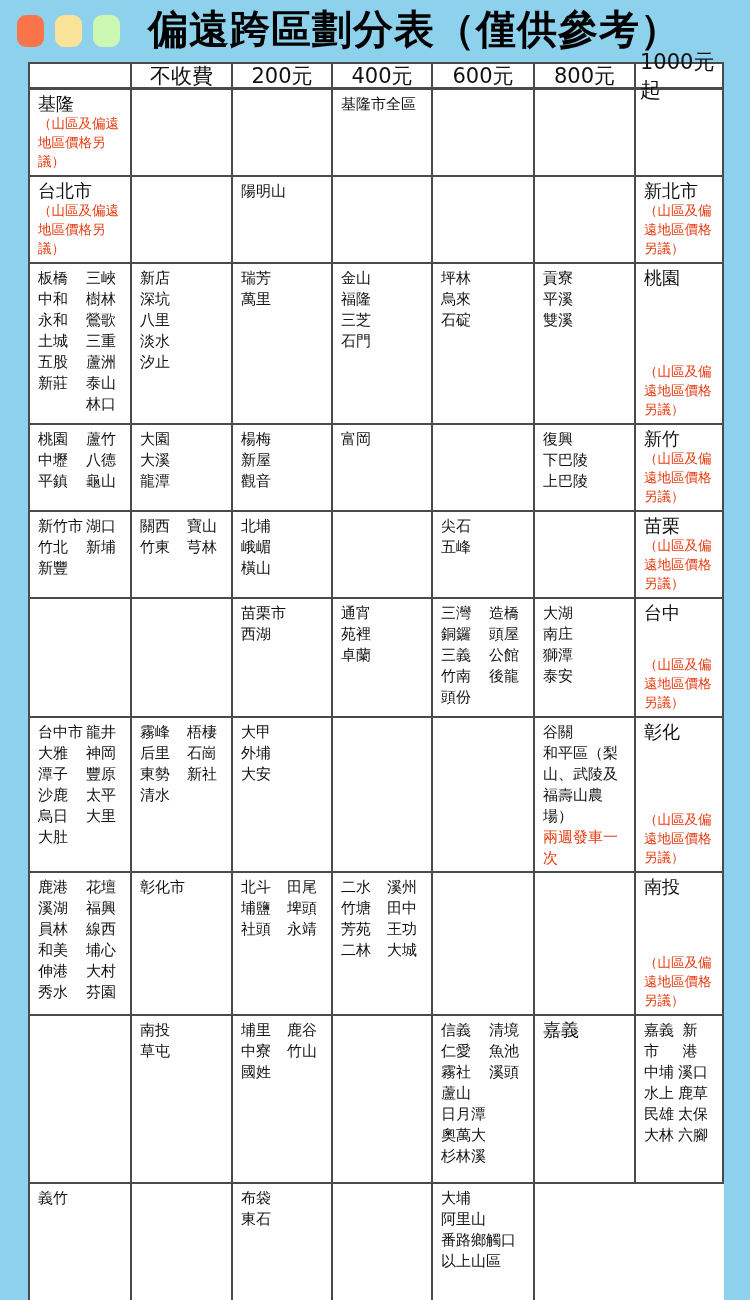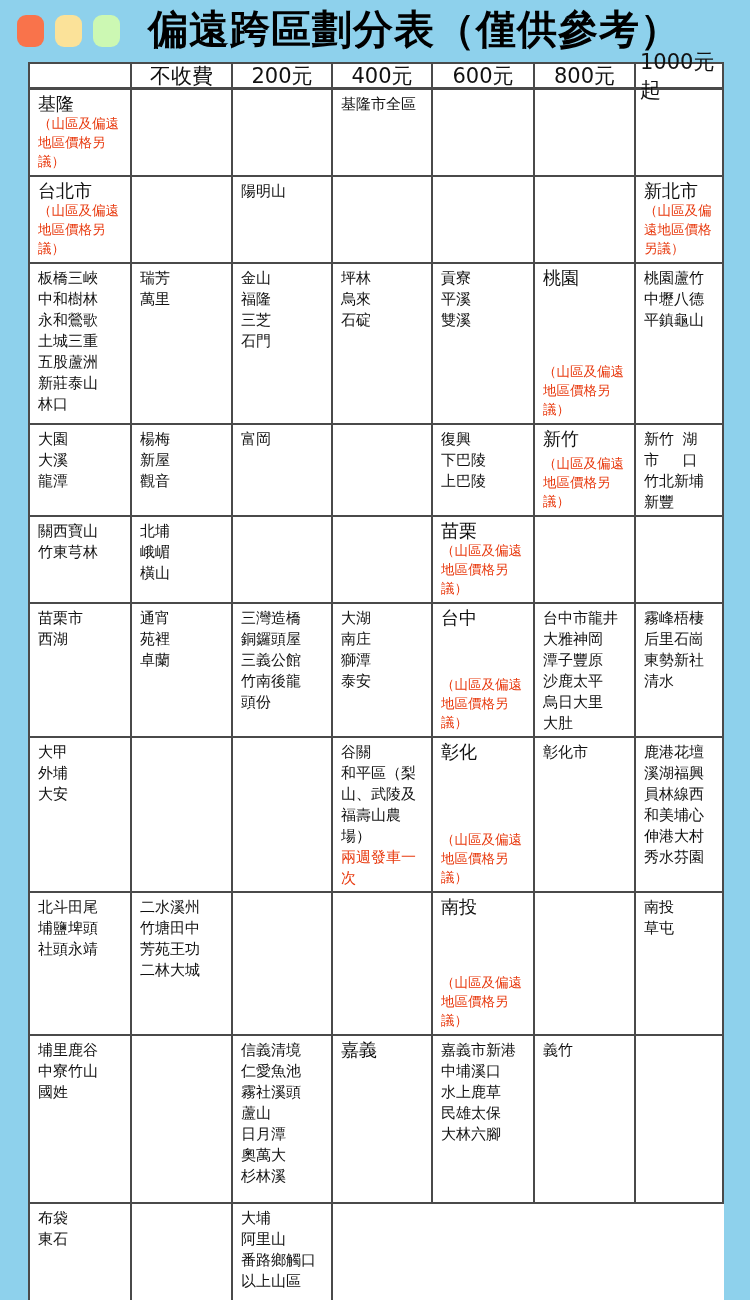--- a/index.html
+++ b/index.html
@@ -45,21 +45,21 @@
     display:flex;align-items:center;justify-content:center;
     padding:4px;border-bottom-width:3px;font-size:21px;
   }
   .cell.region{display:flex;flex-direction:column;justify-content:space-between;}
   .rname{font-size:18px;line-height:20px;}
   .rnote{
     color:var(--red);font-size:13.5px;line-height:19px;
     word-break:break-all;padding-right:2px;padding-bottom:2px;
   }
   .line{display:flex;line-height:21px;word-break:break-all;}
-  .line.pair{padding-right:8px;}
+  .line.pair{justify-content:space-between;padding-right:8px;}
   .line.red{color:var(--red);align-items:center;}
 </style>
 </head>
 <body>
 
 <div class="pills">
     <div class="pill" style="background: rgb(249, 115, 75);"></div>
     <div class="pill" style="background: rgb(251, 226, 153);"></div>
     <div class="pill" style="background: rgb(204, 248, 179);"></div>
   </div>
@@ -142,20 +142,37 @@
         <span>新莊</span>
         <span>泰山</span>
       </div>
       <div class="line pair">
         <span></span>
         <span>林口</span>
       </div>
     </div>
     <div class="cell data">
       <div class="line">
+        <span>新店</span>
+      </div>
+      <div class="line">
+        <span>深坑</span>
+      </div>
+      <div class="line">
+        <span>八里</span>
+      </div>
+      <div class="line">
+        <span>淡水</span>
+      </div>
+      <div class="line">
+        <span>汐止</span>
+      </div>
+    </div>
+    <div class="cell data">
+      <div class="line">
         <span>瑞芳</span>
       </div>
       <div class="line">
         <span>萬里</span>
       </div>
     </div>
     <div class="cell data">
       <div class="line">
         <span>金山</span>
       </div>
@@ -280,20 +297,28 @@
         <span>北埔</span>
       </div>
       <div class="line">
         <span>峨嵋</span>
       </div>
       <div class="line">
         <span>橫山</span>
       </div>
     </div>
     <div class="cell data"></div>
+    <div class="cell data">
+      <div class="line">
+        <span>尖石</span>
+      </div>
+      <div class="line">
+        <span>五峰</span>
+      </div>
+    </div>
     <div class="cell data"></div>
     <div class="cell region">
       <div class="rname">苗栗</div>
       <div class="rnote">（山區及偏遠地區價格另議）</div>
     </div>
     <div class="cell data"></div>
     <div class="cell data"></div>
     <div class="cell data">
       <div class="line">
         <span>苗栗市</span>
@@ -416,25 +441,20 @@
       </div>
       <div class="line red">
         <span>兩週發車一次</span>
       </div>
     </div>
     <div class="cell region">
       <div class="rname">彰化</div>
       <div class="rnote">（山區及偏遠地區價格另議）</div>
     </div>
     <div class="cell data">
-      <div class="line">
-        <span>彰化市</span>
-      </div>
-    </div>
-    <div class="cell data">
       <div class="line pair">
         <span>鹿港</span>
         <span>花壇</span>
       </div>
       <div class="line pair">
         <span>溪湖</span>
         <span>福興</span>
       </div>
       <div class="line pair">
         <span>員林</span>
@@ -444,20 +464,25 @@
         <span>和美</span>
         <span>埔心</span>
       </div>
       <div class="line pair">
         <span>伸港</span>
         <span>大村</span>
       </div>
       <div class="line pair">
         <span>秀水</span>
         <span>芬園</span>
+      </div>
+    </div>
+    <div class="cell data">
+      <div class="line">
+        <span>彰化市</span>
       </div>
     </div>
     <div class="cell data">
       <div class="line pair">
         <span>北斗</span>
         <span>田尾</span>
       </div>
       <div class="line pair">
         <span>埔鹽</span>
         <span>埤頭</span>

